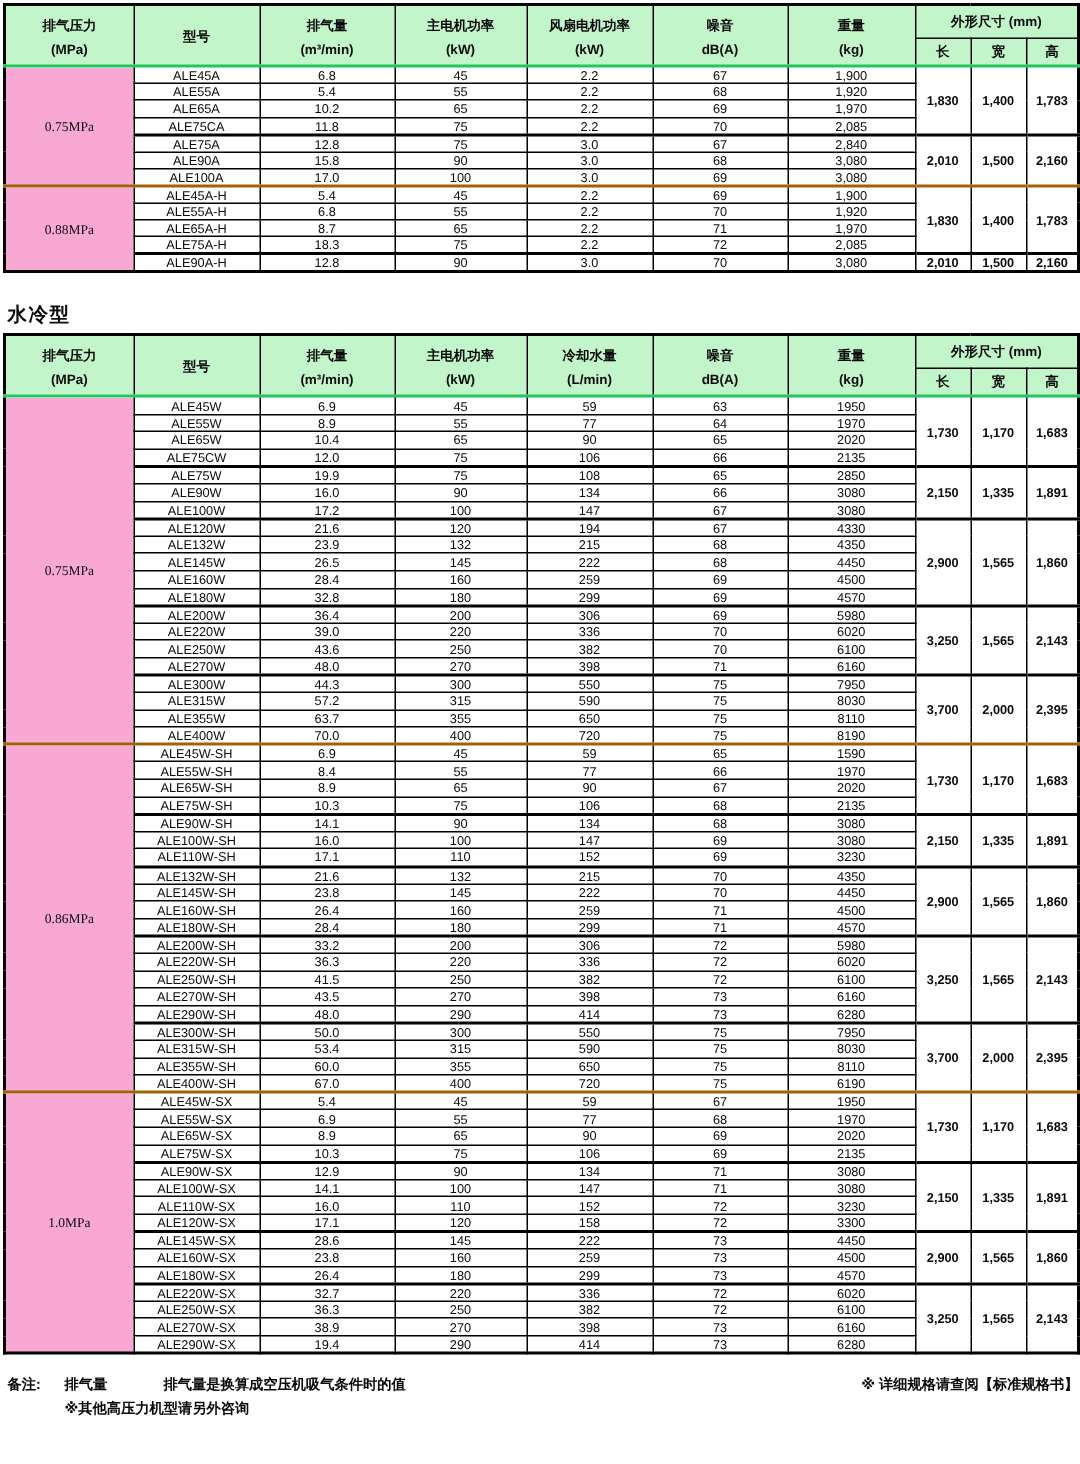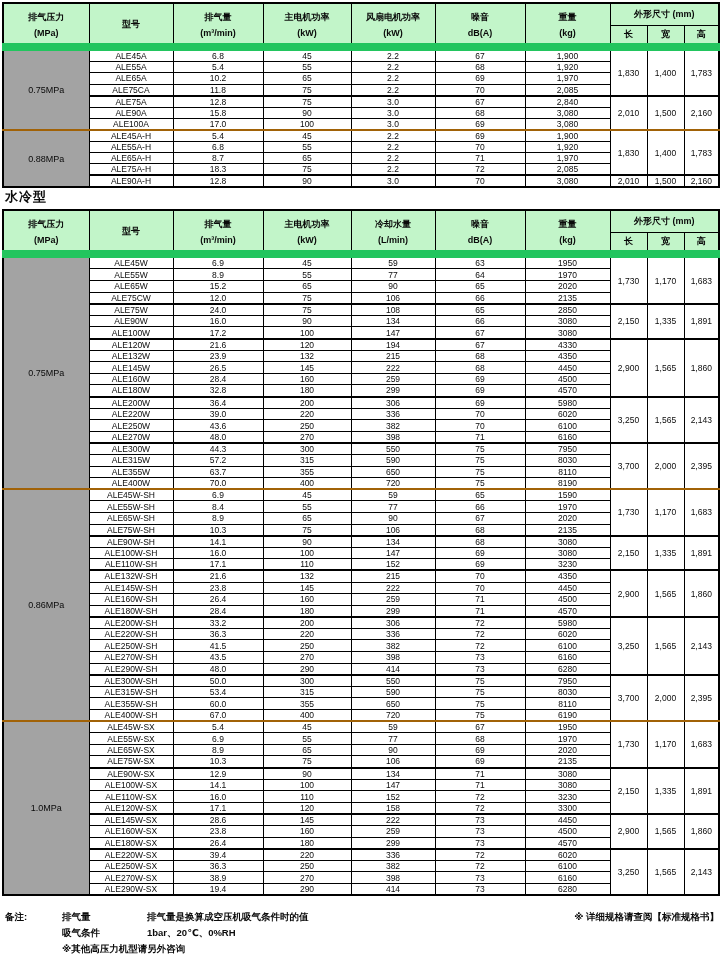--- a/index.html
+++ b/index.html
@@ -6,47 +6,47 @@
   body{
     width:720px;height:976px;background:#ffffff;
     font-family:"Liberation Sans","DejaVu Sans",sans-serif;
     color:#0a0a0a;overflow:hidden;
   }
   .doc{padding:2px 1px 0 2px;}
   .tbl-title{
     font-size:13px;font-weight:bold;margin:0 0 3px 3px;
     letter-spacing:1px;
   }
-  .tbl-title.water{}
+  .tbl-title.water{margin-top:19px;}
   table{
     border-collapse:collapse;table-layout:fixed;width:716px;
     border:2px solid #000;
   }
   th,td{
     border:1px solid #000;text-align:center;vertical-align:middle;
     padding:0;white-space:nowrap;overflow:hidden;
   }
-  thead{border-bottom:8px solid #22c55e;}
+  thead{border-bottom:2px solid #22c55e;}
   thead th{background:#c2f5c9;font-size:9px;font-weight:bold;}
   thead .hl{line-height:18px;}
   thead .hu{line-height:14px;}
   th.dimtop{height:21px;}
   th.dimsub{height:17px;}
   tbody td{font-size:8.5px;background:#ffffff;}
   table.air tbody tr{height:11.3px;}
   table.water tbody tr{height:11.6px;}
-  td.pressure{background:#a3a3a3;font-size:9px;}
-  td.dim{font-size:8.5px;}
+  td.pressure{background:#f9a8d4;font-size:9px;font-family:Liberation Serif, serif;}
+  td.dim{font-size:8.5px;font-weight:bold;}
   tr.sec-sep td{border-top:2px solid #a16207;}
   tr.grp-sep td{border-top:2px solid #000;}
   .notes{
     margin:13px 0 0 3px;width:714px;
     font-size:9.5px;font-weight:bold;
   }
-  .notes-line{display:flex;line-height:16px;gap:19px;}
+  .notes-line{display:flex;line-height:16px;}
   .n-label{width:38px;flex:none;}
   .n-term{width:66px;flex:none;}
   .n-right{margin-left:auto;flex:none;}
 </style>
 </head>
 <body>
 
 <div class="doc">
 
   <table class="air">
@@ -280,37 +280,37 @@
         <tr>
           <td>ALE55W</td>
           <td>8.9</td>
           <td>55</td>
           <td>77</td>
           <td>64</td>
           <td>1970</td>
         </tr>
         <tr>
           <td>ALE65W</td>
-          <td>15.2</td>
+          <td>10.4</td>
           <td>65</td>
           <td>90</td>
           <td>65</td>
           <td>2020</td>
         </tr>
         <tr>
           <td>ALE75CW</td>
           <td>12.0</td>
           <td>75</td>
           <td>106</td>
           <td>66</td>
           <td>2135</td>
         </tr>
         <tr class="grp-sep">
           <td>ALE75W</td>
-          <td>24.0</td>
+          <td>19.9</td>
           <td>75</td>
           <td>108</td>
           <td>65</td>
           <td>2850</td>
           <td rowspan="3" class="dim">2,150</td>
           <td rowspan="3" class="dim">1,335</td>
           <td rowspan="3" class="dim">1,891</td>
         </tr>
         <tr>
           <td>ALE90W</td>
@@ -710,21 +710,21 @@
         <tr>
           <td>ALE180W-SX</td>
           <td>26.4</td>
           <td>180</td>
           <td>299</td>
           <td>73</td>
           <td>4570</td>
         </tr>
         <tr class="grp-sep">
           <td>ALE220W-SX</td>
-          <td>39.4</td>
+          <td>32.7</td>
           <td>220</td>
           <td>336</td>
           <td>72</td>
           <td>6020</td>
           <td rowspan="4" class="dim">3,250</td>
           <td rowspan="4" class="dim">1,565</td>
           <td rowspan="4" class="dim">2,143</td>
         </tr>
         <tr>
           <td>ALE250W-SX</td>
@@ -755,22 +755,17 @@
 
   <div class="notes">
     <div class="notes-line">
       <span class="n-label">备注:</span>
       <span class="n-term">排气量</span>
       <span>排气量是换算成空压机吸气条件时的值</span>
       <span class="n-right">※ 详细规格请查阅【标准规格书】</span>
     </div>
     <div class="notes-line">
       <span class="n-label"></span>
-      <span class="n-term">吸气条件</span>
-      <span>1bar、20℃、0%RH</span>
-    </div>
-    <div class="notes-line">
-      <span class="n-label"></span>
       <span>※其他高压力机型请另外咨询</span>
     </div>
   </div>
 
 </div>
 
 </body></html>

